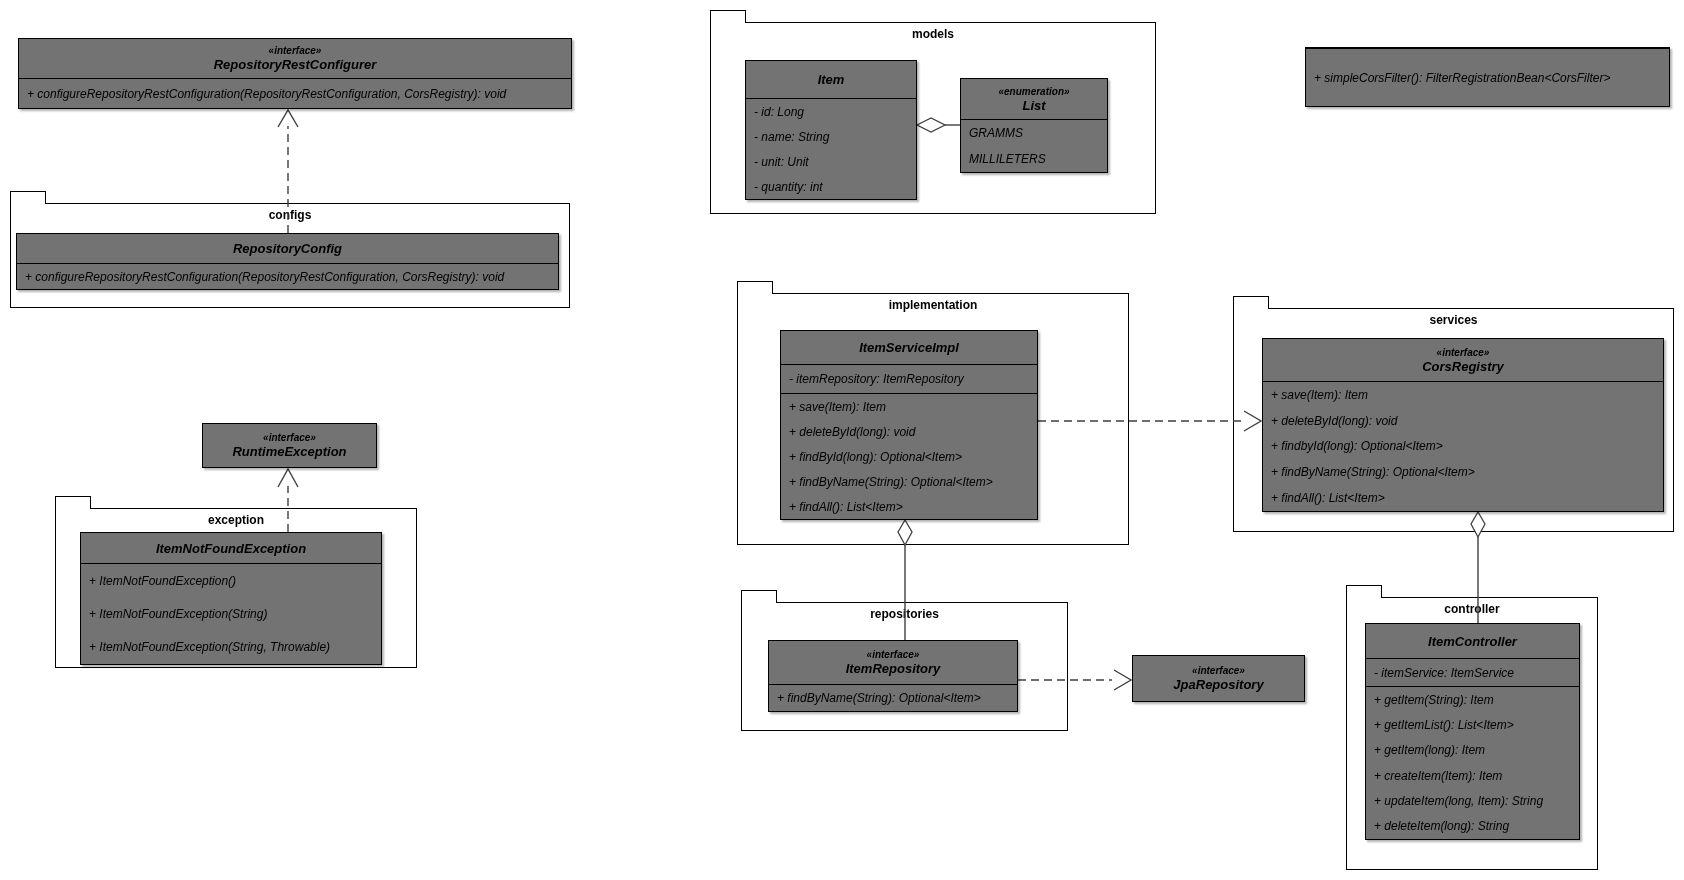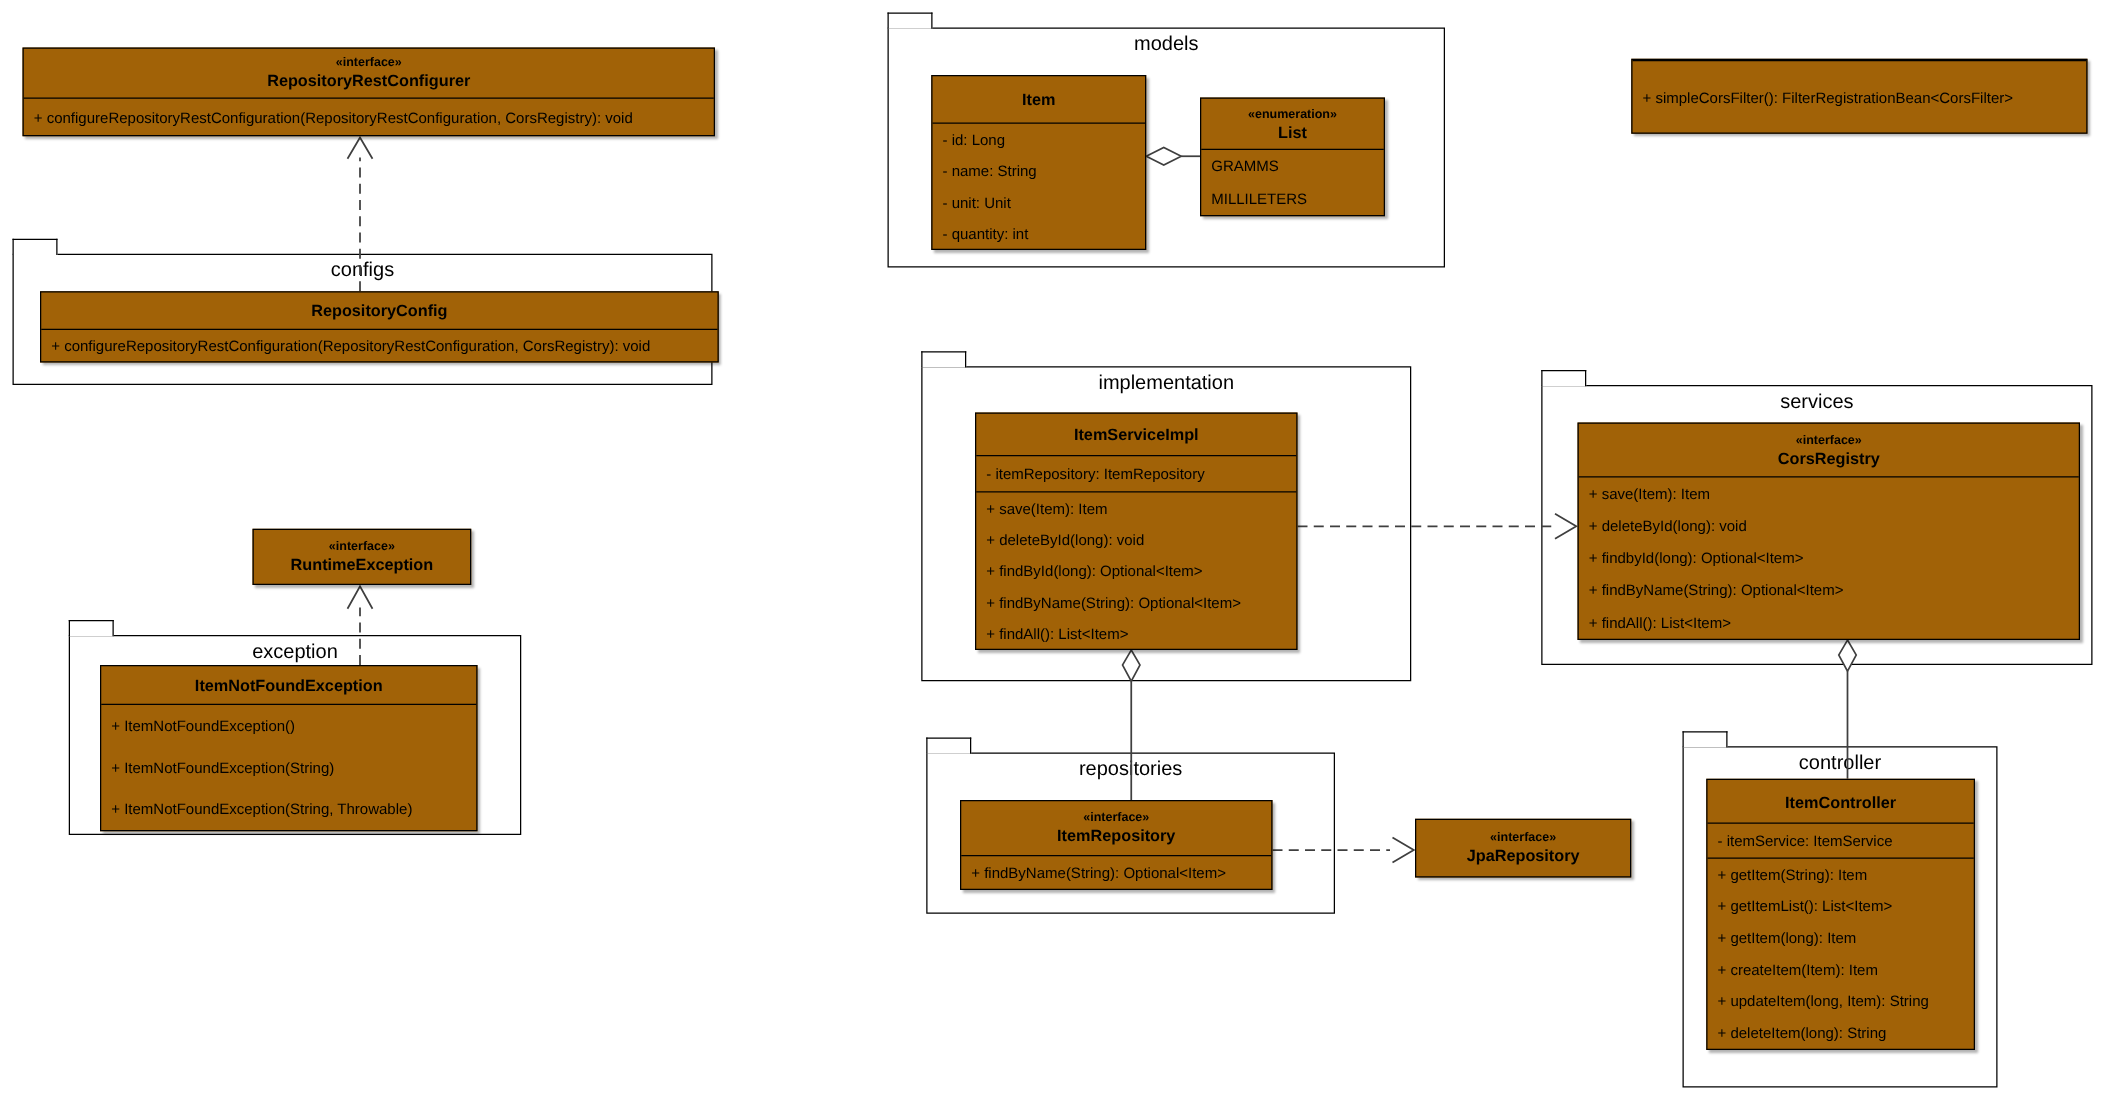--- a/index.html
+++ b/index.html
@@ -4,30 +4,30 @@
 <style>
   html,body{margin:0;padding:0;background:#ffffff;}
   #canvas{
     position:relative;width:1684px;height:880px;background:#ffffff;overflow:hidden;
     font-family:"Liberation Sans", sans-serif;color:#000;
   }
   
   .pkg{position:absolute;border:1px solid #000;background:#fff;z-index:1;box-sizing:border-box;}
   .ptab{position:absolute;top:-13px;left:-1px;width:36px;height:13px;background:#fff;
         border:1px solid #000;border-bottom:none;box-sizing:border-box;}
-  .plabel{text-align:center;font-size:16px;font-weight:normal;padding-top:4px;white-space:nowrap;}
+  .plabel{text-align:center;font-size:12px;font-weight:bold;padding-top:4px;white-space:nowrap;}
   
   svg.conn{position:absolute;left:0;top:0;z-index:2;}
   .dash{stroke:#3f3f3f;stroke-width:1.4;fill:none;stroke-dasharray:8 5;}
   .solid{stroke:#3f3f3f;stroke-width:1.4;fill:none;}
   .head{stroke:#3f3f3f;stroke-width:1.4;fill:none;}
   .diamond{stroke:#3f3f3f;stroke-width:1.3;fill:#fff;}
   
-  .cls{position:absolute;border:1px solid #000;background:#a16207;z-index:3;box-sizing:border-box;
-       display:flex;flex-direction:column;box-shadow:2px 2px 2px rgba(0,0,0,0.3);}
+  .cls{position:absolute;border:1px solid #000;background:#737373;z-index:3;box-sizing:border-box;
+       display:flex;flex-direction:column;box-shadow:2px 2px 2px rgba(0,0,0,0.3);font-style:italic;}
   .hd{display:flex;flex-direction:column;justify-content:center;align-items:center;flex-shrink:0;}
   .hd .st{font-size:10px;font-weight:bold;line-height:12px;}
   .hd .nm{font-size:13px;font-weight:bold;line-height:15px;white-space:nowrap;}
   .sec{border-top:1px solid #000;display:flex;flex-direction:column;box-sizing:border-box;}
   .sec.grow{flex:1;}
   .row{flex:1;display:flex;align-items:center;padding-left:8px;font-size:12px;white-space:nowrap;}
 </style>
 </head>
 <body>
 
@@ -102,21 +102,21 @@
   <div class="cls" style="left:18px;top:38px;width:554px;height:71px;">
     <div class="hd" style="height:39px;">
       <div class="st">«interface»</div>
       <div class="nm">RepositoryRestConfigurer</div>
     </div>
     <div class="sec grow">
       <div class="row">+ configureRepositoryRestConfiguration(RepositoryRestConfiguration, CorsRegistry): void</div>
     </div>
   </div>
 
-  <div class="cls" style="left:32px;top:233px;width:543px;height:57px;">
+  <div class="cls" style="left:16px;top:233px;width:543px;height:57px;">
     <div class="hd" style="height:29px;">
       <div class="nm">RepositoryConfig</div>
     </div>
     <div class="sec grow">
       <div class="row">+ configureRepositoryRestConfiguration(RepositoryRestConfiguration, CorsRegistry): void</div>
     </div>
   </div>
 
   <div class="cls" style="left:202px;top:423px;width:175px;height:45px;">
     <div class="hd" style="flex:1;">

